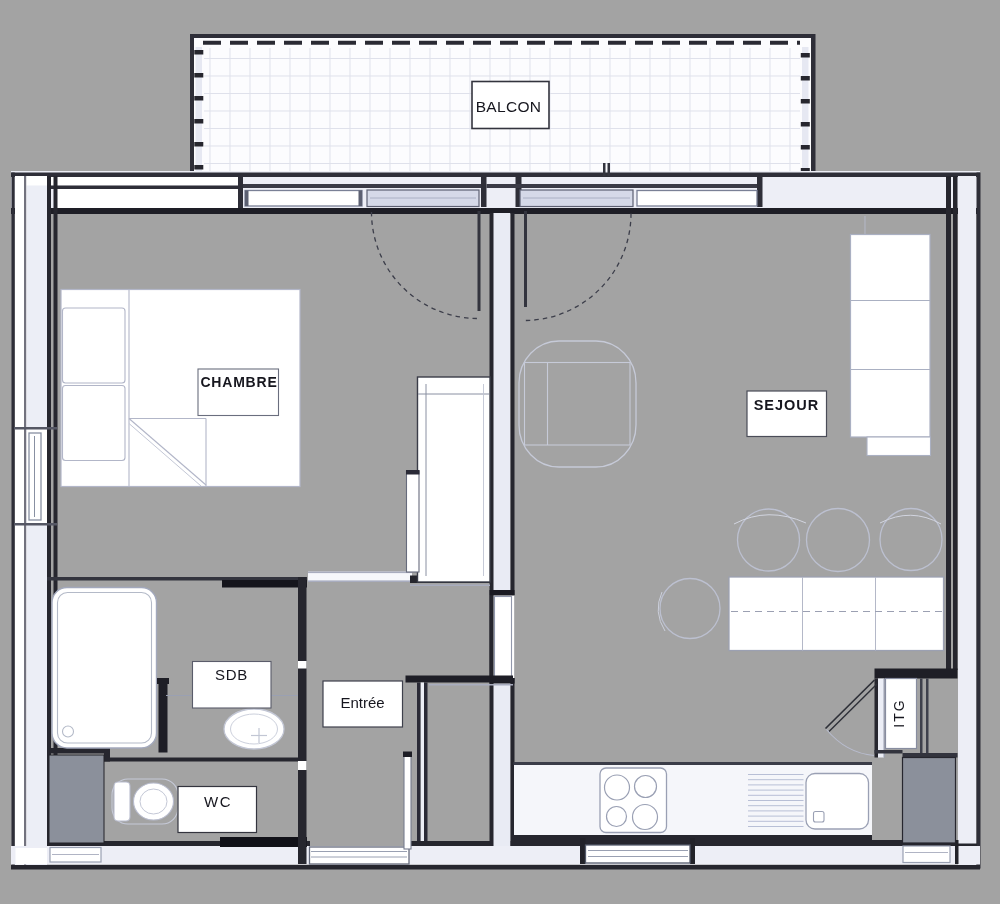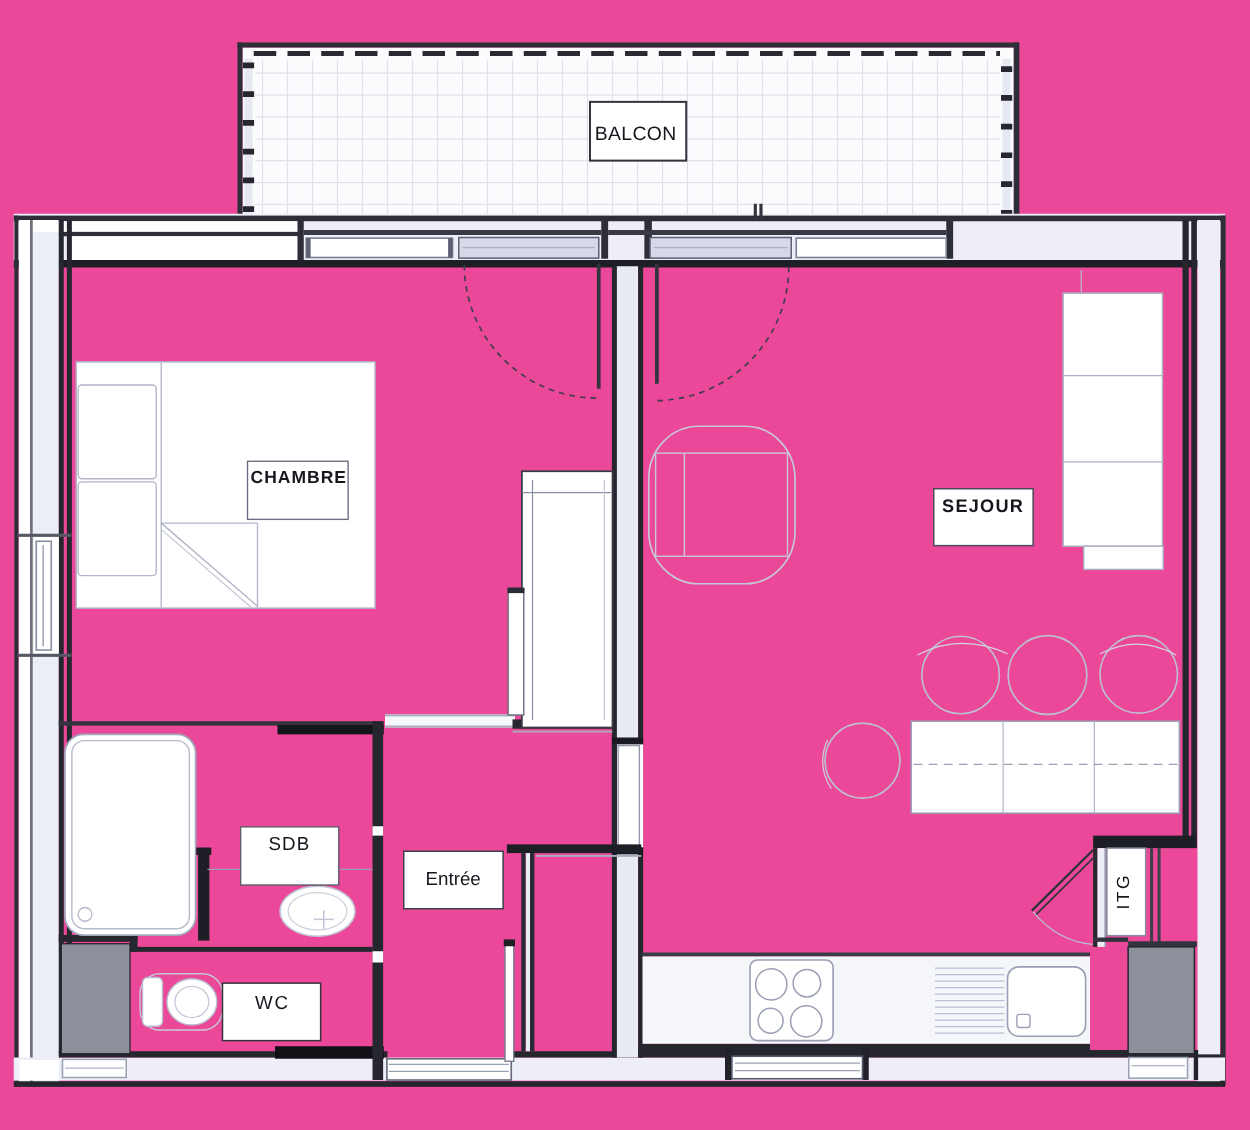--- a/index.html
+++ b/index.html
@@ -1,15 +1,15 @@
 <!DOCTYPE html>
 <html><head><meta charset="utf-8">
 <style>
 html,body{margin:0;padding:0;background:#ffffff;}
-#plan{position:relative;width:1000px;height:904px;background:#ec4899;font-family:"Liberation Sans",sans-serif;}
+#plan{position:relative;width:1000px;height:904px;background:#a3a3a3;font-family:"Liberation Sans",sans-serif;}
 svg{position:absolute;top:0;left:0;}
 text{font-family:"Liberation Sans",sans-serif;fill:#16161e;}
 </style></head>
 <body>
 <div id="plan">
 <svg width="1000" height="904" viewBox="0 0 1000 904">
 
 <g>
 <rect x="194" y="38" width="617" height="134" fill="#fcfcfe"></rect>
 <path d="M204 58.5 H800 M204 76.0 H800 M204 93.5 H800 M204 111.0 H800 M204 128.5 H800 M204 146.0 H800 M204 163.5 H800 M210 48 V172 M230 48 V172 M250 48 V172 M270 48 V172 M290 48 V172 M310 48 V172 M330 48 V172 M350 48 V172 M370 48 V172 M390 48 V172 M410 48 V172 M430 48 V172 M450 48 V172 M470 48 V172 M490 48 V172 M510 48 V172 M530 48 V172 M550 48 V172 M570 48 V172 M590 48 V172 M610 48 V172 M630 48 V172 M650 48 V172 M670 48 V172 M690 48 V172 M710 48 V172 M730 48 V172 M750 48 V172 M770 48 V172 M790 48 V172" stroke="#dfe1eb" stroke-width="1" fill="none"></path>

